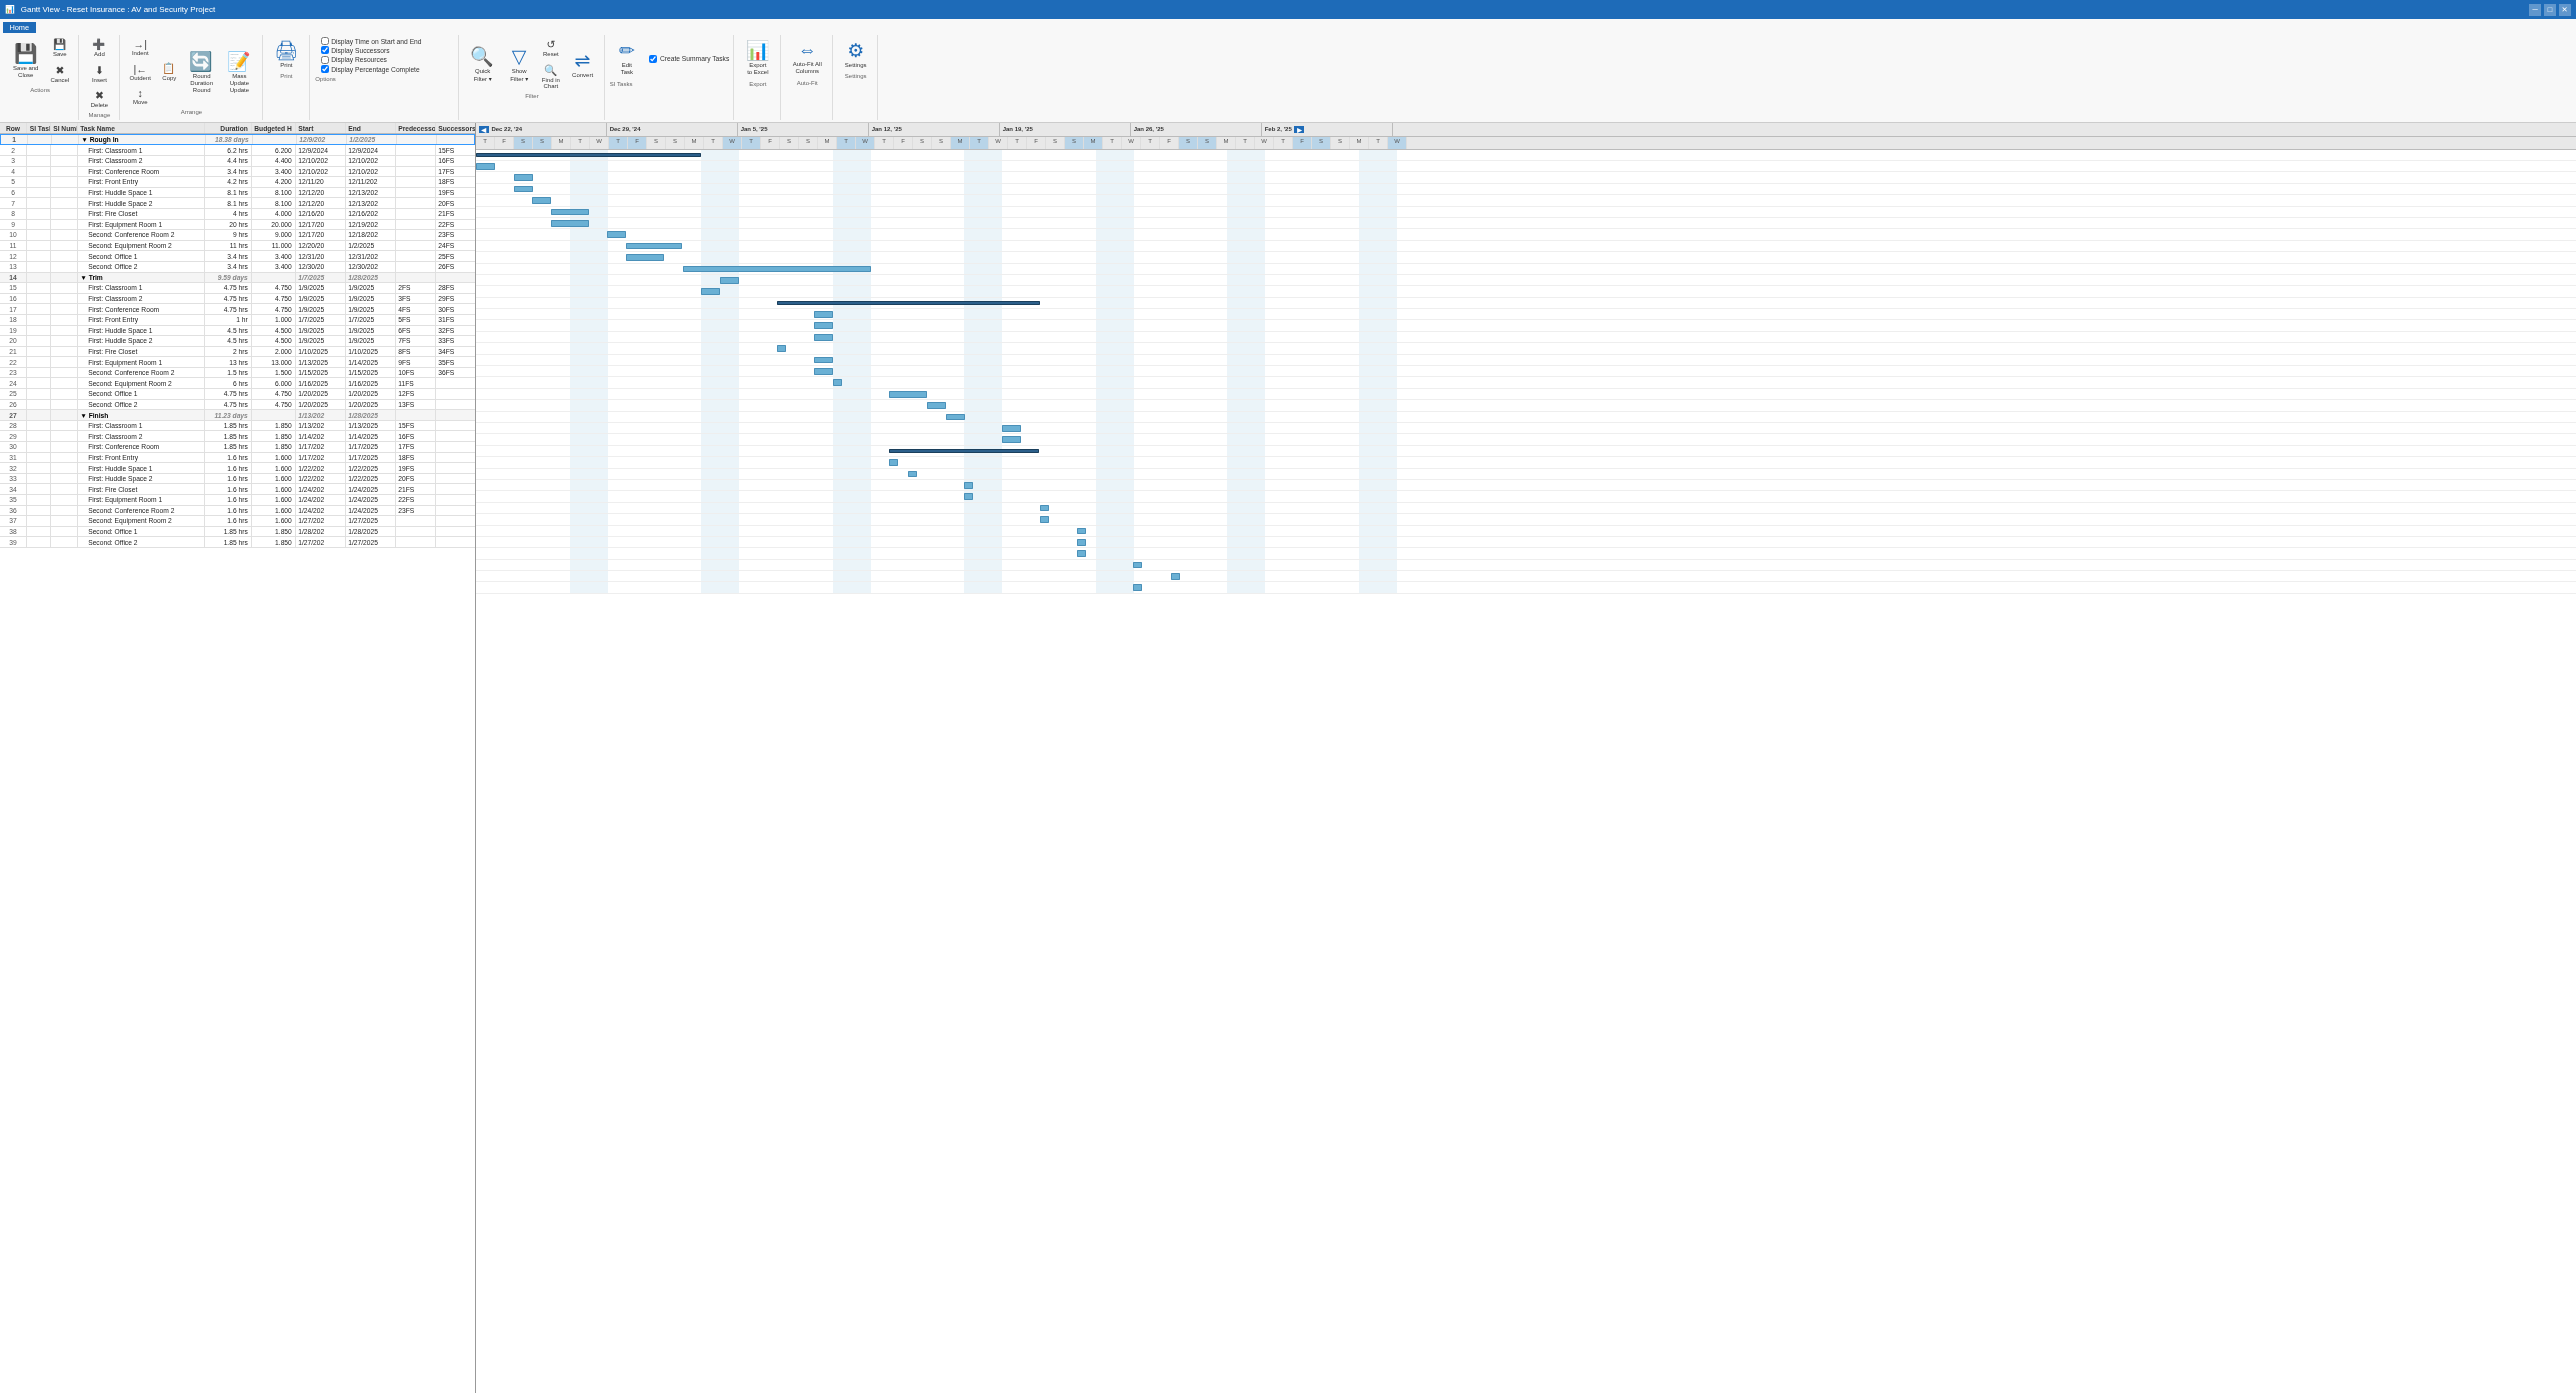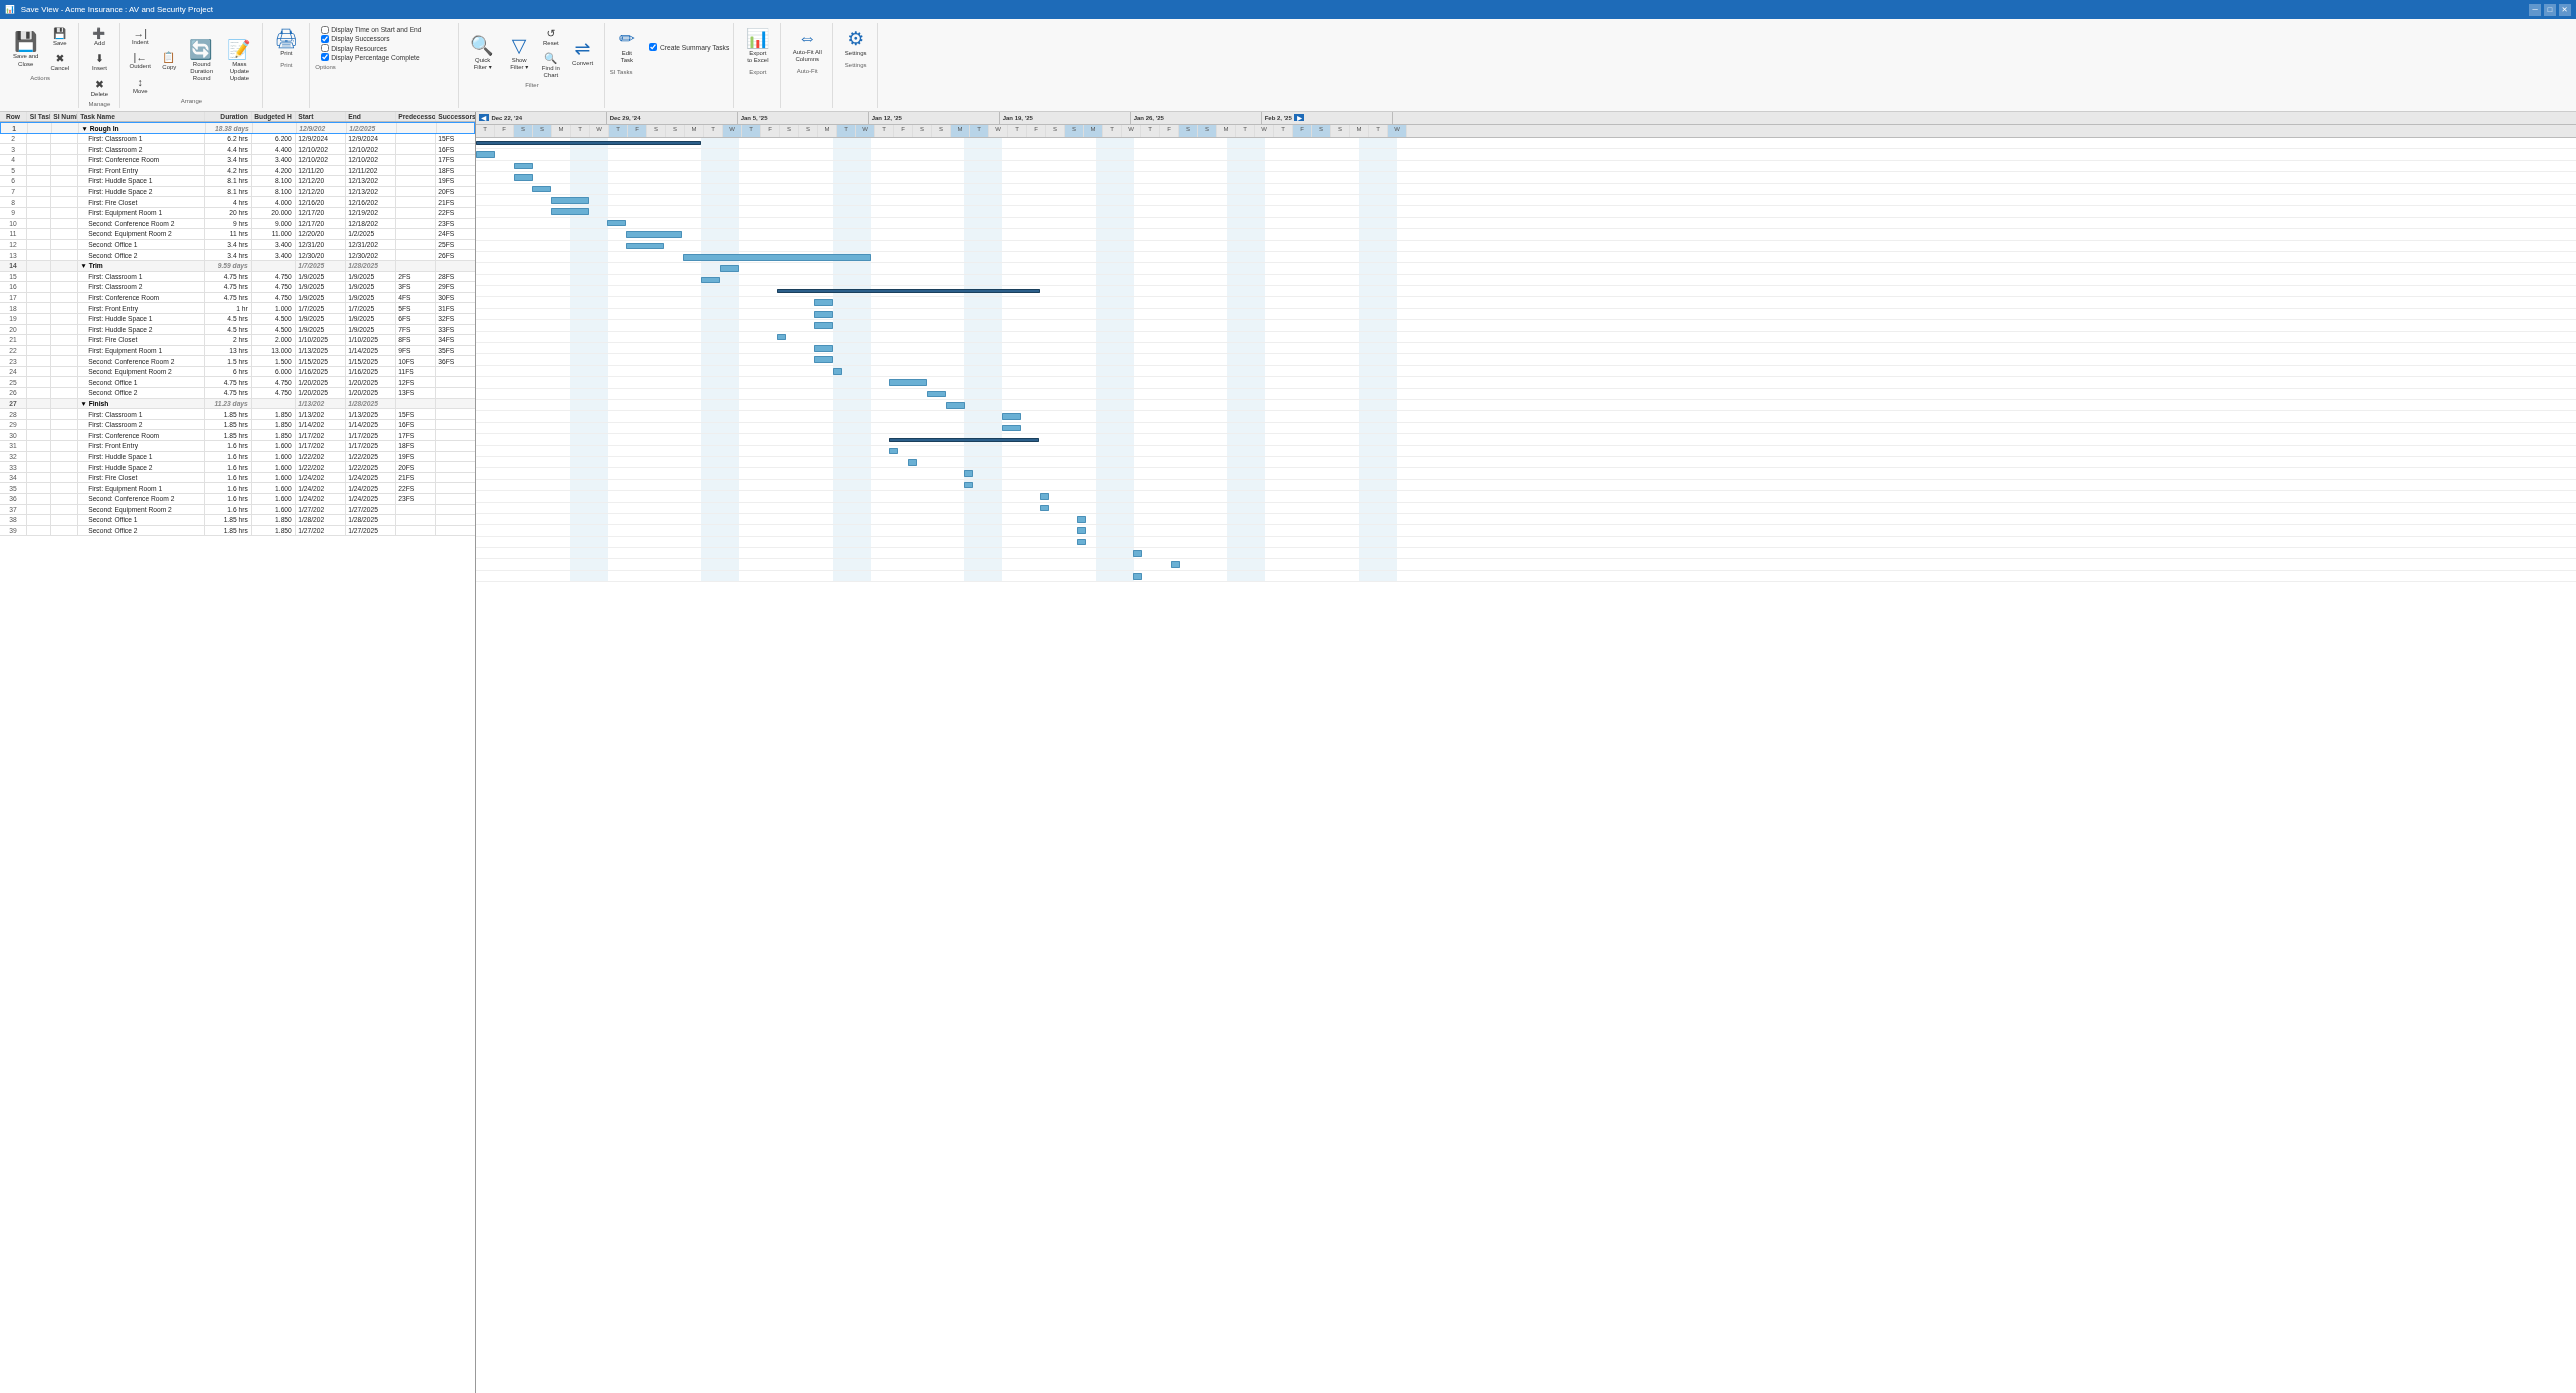--- a/index.html
+++ b/index.html
@@ -210,30 +210,33 @@
     }
     .small-btn .s-icon { font-size: 10.7px; color: #444; }
     .small-btn .s-label { font-size: 6px; color: #333; text-align: center; line-height: 1.1; }
   </style>
 </head>
 <body>
 
 <div class="title-bar">
   <div class="title-bar-left">
     <span>📊</span>
-    <span>Save View - Acme Insurance : AV and Security Project</span>
+    <span>Gantt View - Reset Insurance : AV and Security Project</span>
   </div>
   <div class="title-bar-controls">
     <button class="title-bar-btn">─</button>
     <button class="title-bar-btn">□</button>
     <button class="title-bar-btn">✕</button>
   </div>
 </div>
 
 <div class="ribbon">
+  <div>
+    <span class="ribbon-home-tab">Home</span>
+  </div>
   <div class="ribbon-content">
 
     <div class="ribbon-group">
       <div class="ribbon-buttons">
         <div class="ribbon-btn-large">
           <span class="icon">💾</span>
           <span class="label">Save and<br>Close</span>
         </div>
         <div style="display:flex;flex-direction:column;gap:1.3px;">
           <div class="small-btn">

